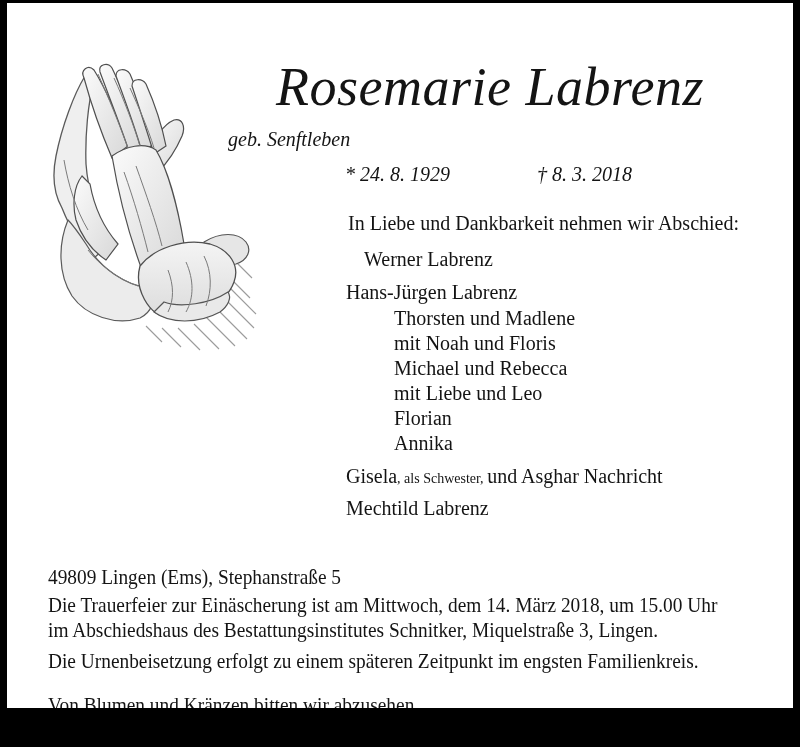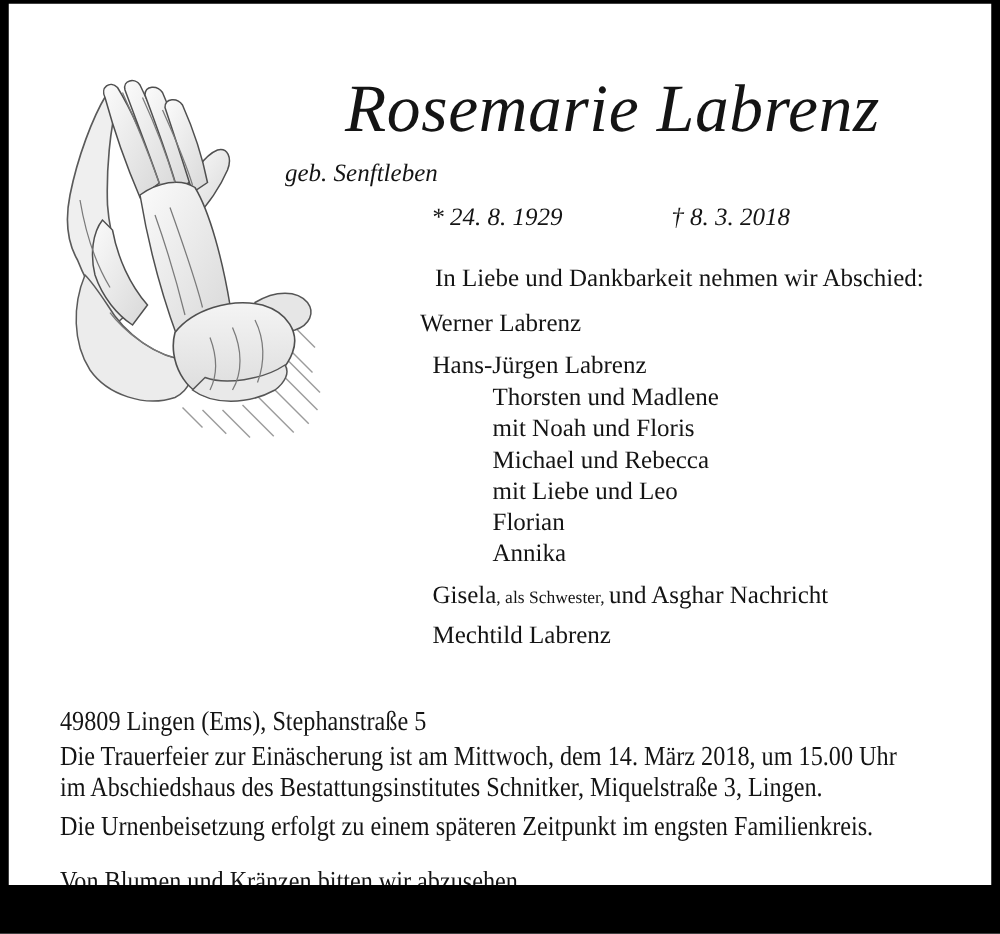--- a/index.html
+++ b/index.html
@@ -43,21 +43,21 @@
     width: 504px;
     font-size: 20px;
     font-style: italic;
   }
   .date { font-size: 20px; font-style: italic; }
   .birth { left: 345px; top: 163px; }
   .death { left: 537px; top: 163px; }
 
   .body-line { font-size: 20px; line-height: 1.2; }
   .intro   { left: 348px; top: 211px; }
-  .werner  { left: 336px; top: 247px; }
+  .werner  { left: 364px; top: 247px; }
   .hans    { left: 346px; top: 280px; }
   .child   { left: 370px; margin-left: 24px; }
   .gisela  { left: 346px; top: 464px; }
   .mechtild{ left: 346px; top: 496px; }
   .sowie   { left: 346px; top: 526px; }
   .small-rel { font-size: 14px; }
 
   .detail-line { font-size: 22px; line-height: 1.2; }
   .cond {
     display: inline-block;

